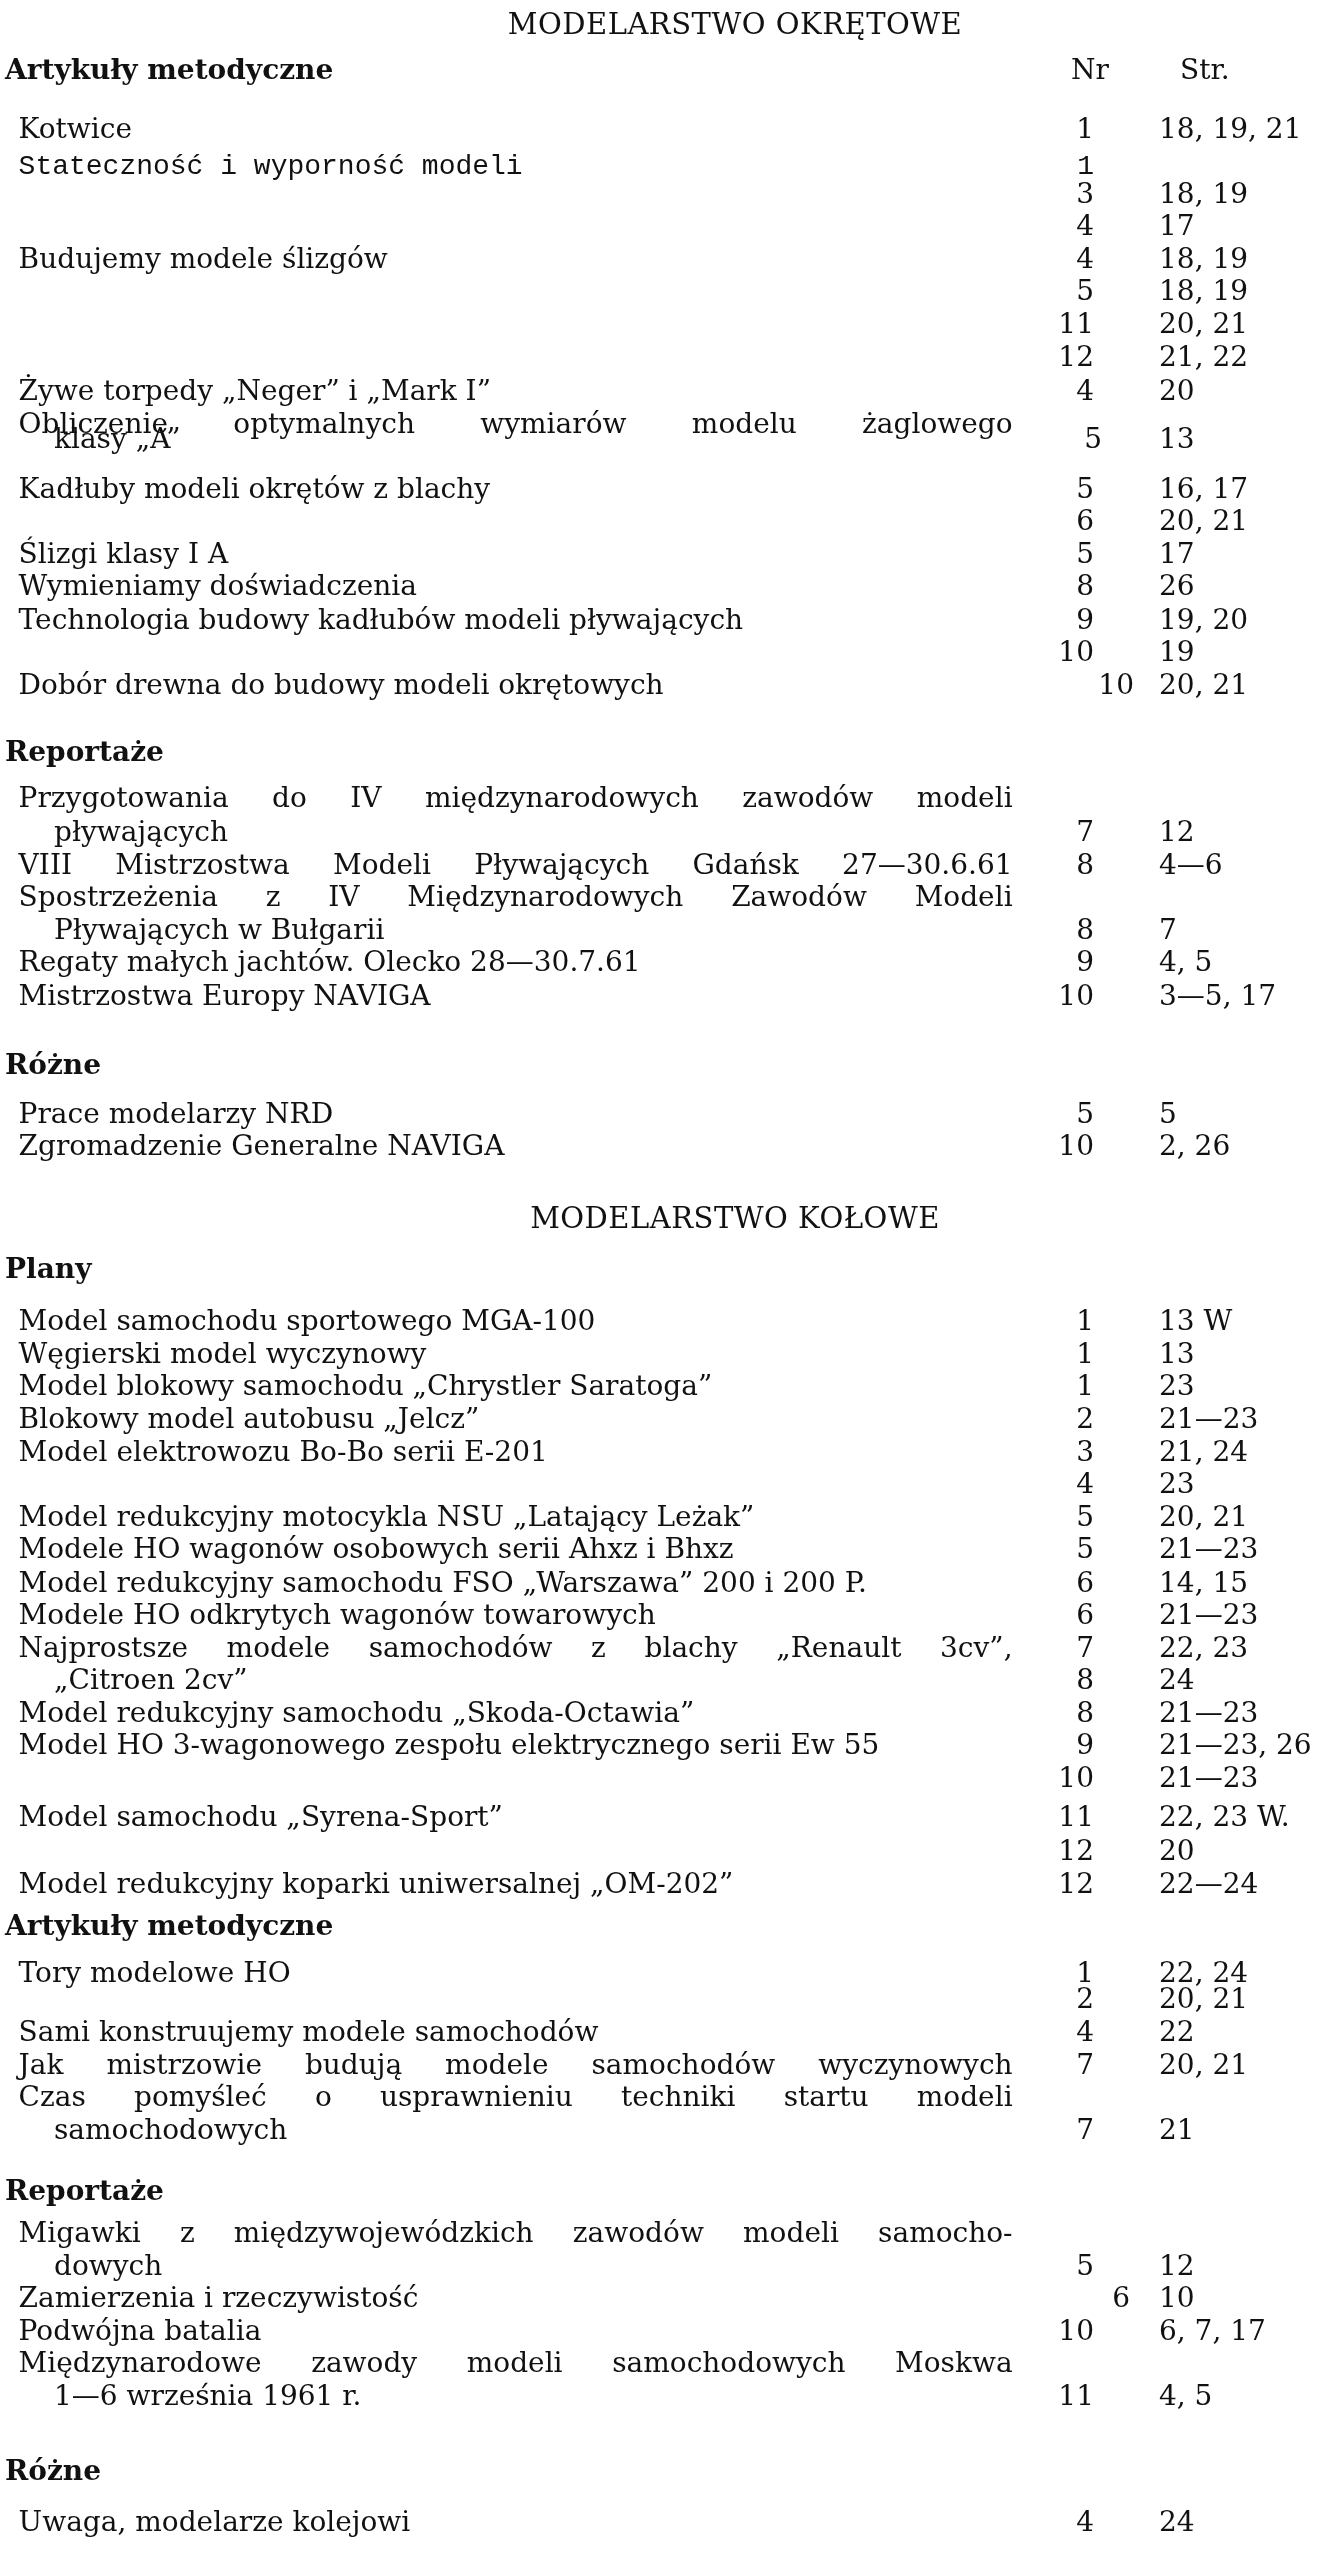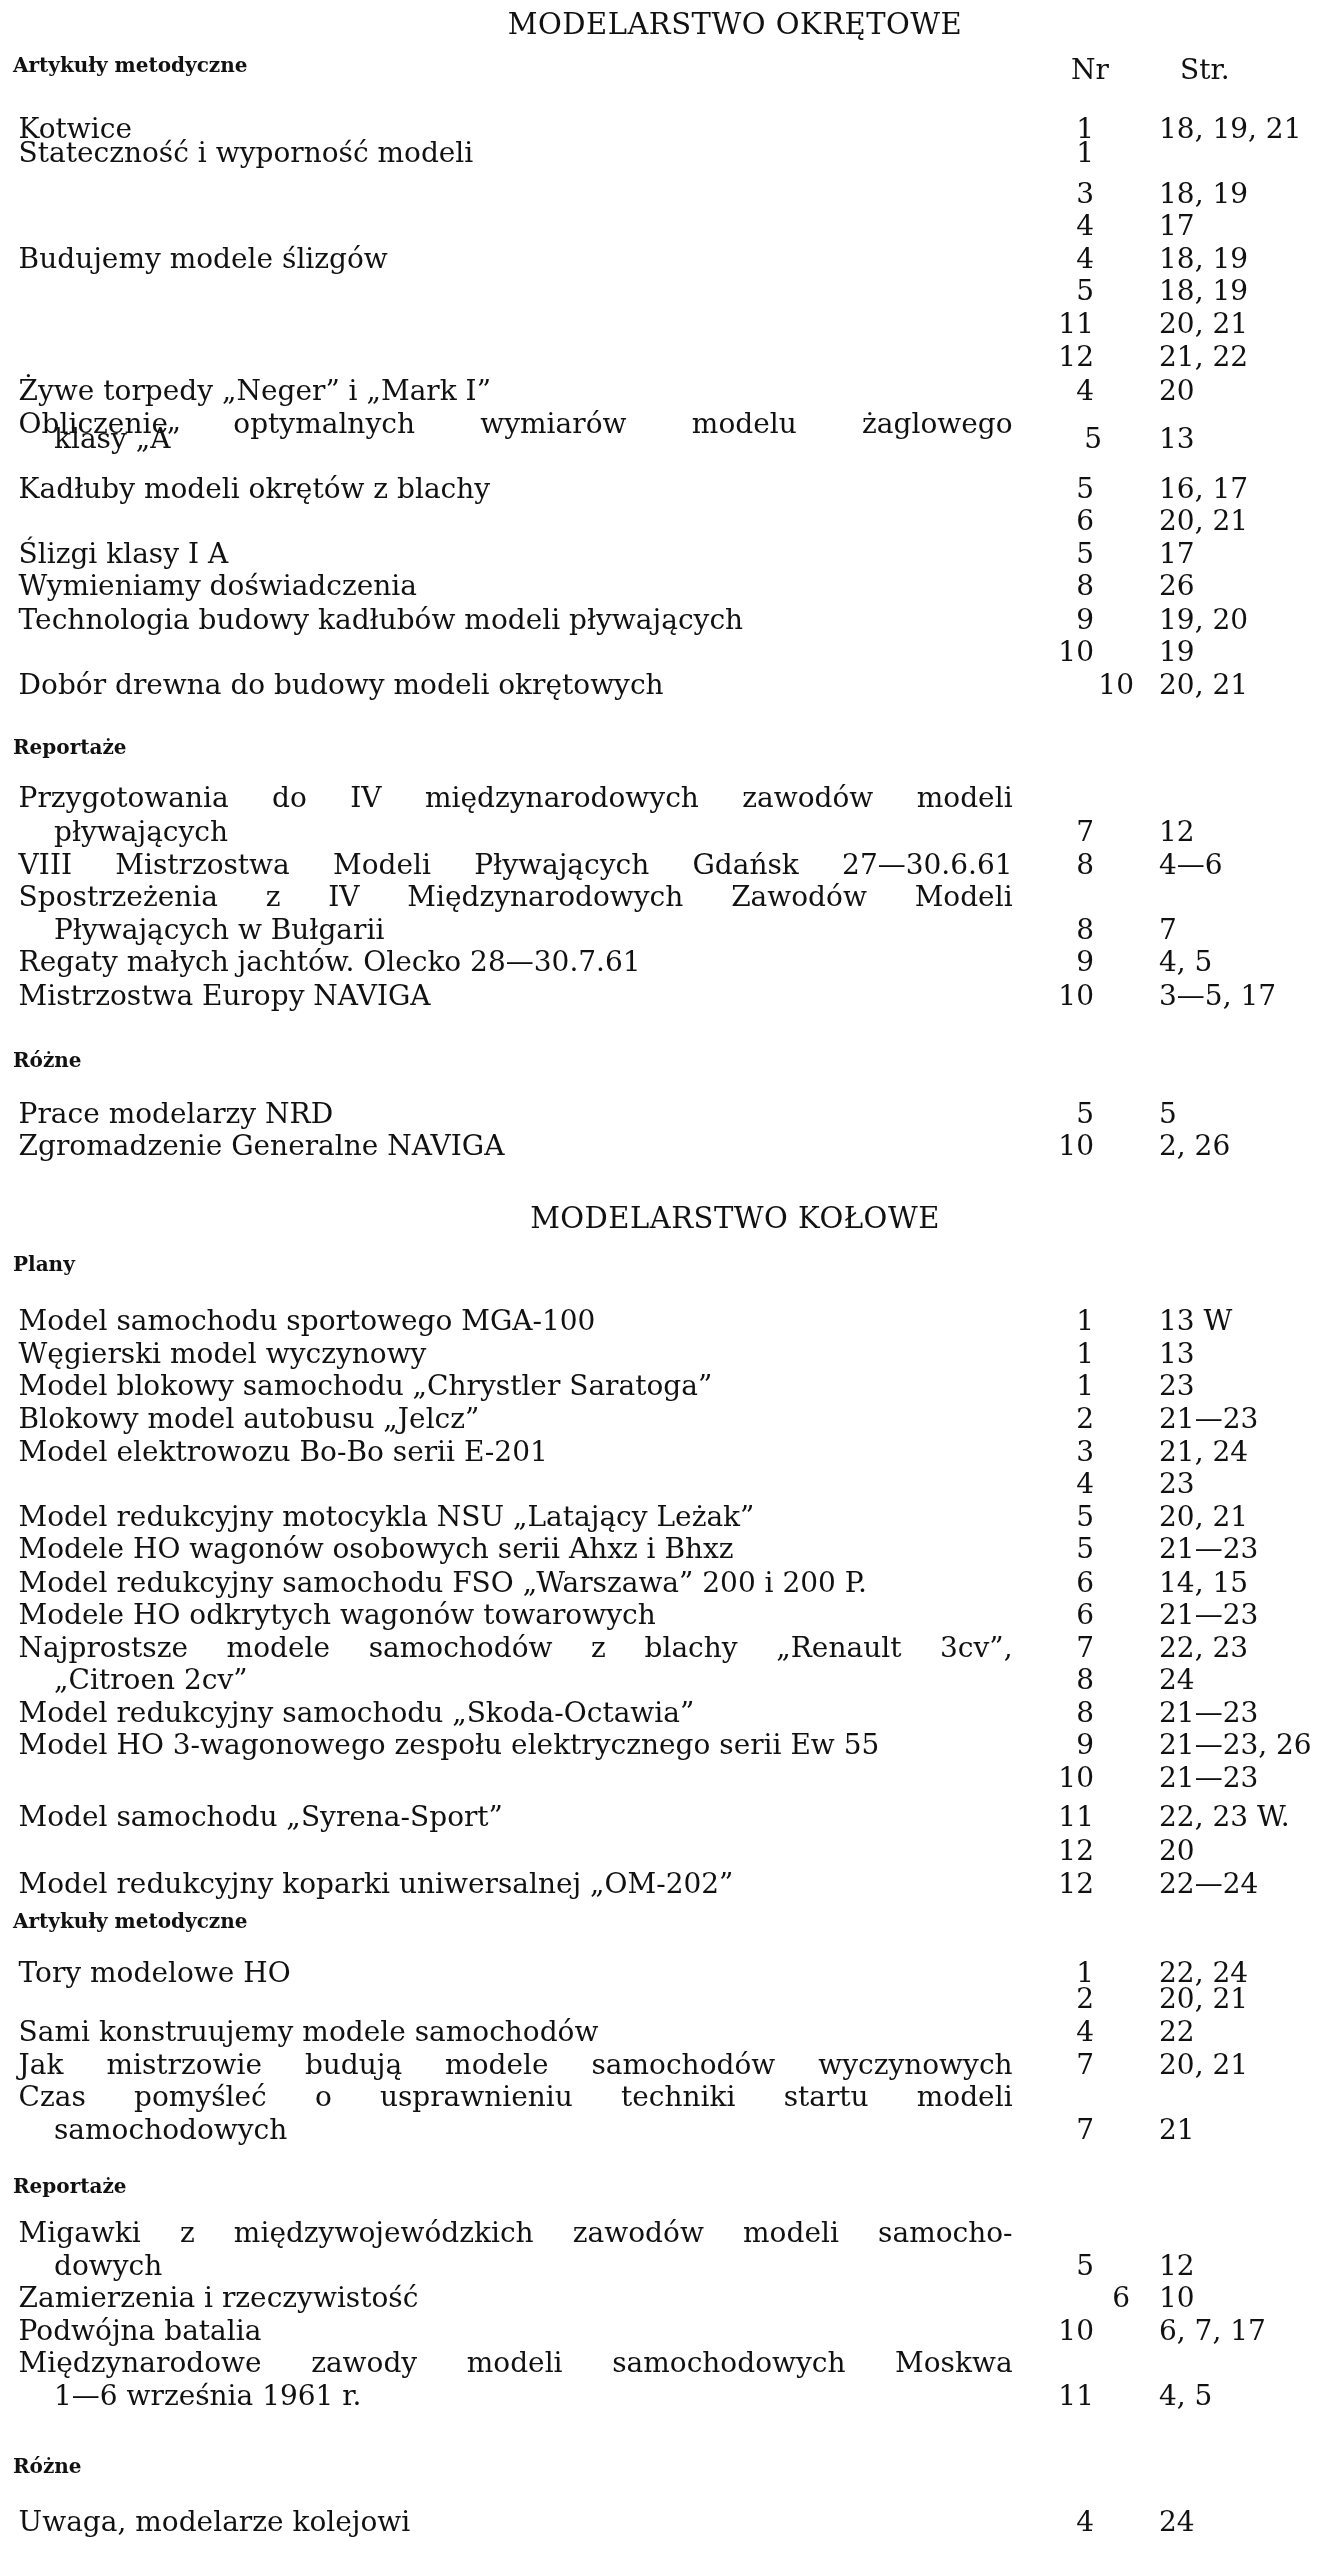--- a/index.html
+++ b/index.html
@@ -1,20 +1,20 @@
 <!DOCTYPE html>
 <html style="font-size:15px"><head>
 <meta charset="utf-8">
 <style>
   html, body { margin:0; padding:0; background:#ffffff; }
   body { width:1338px; height:2576px; position:relative; overflow:hidden;
          font-family:"DejaVu Serif","Liberation Serif",serif; color:#111; }
   .abs { position:absolute; white-space:nowrap; }
   .title { font-size:29px; letter-spacing:0.5px; transform:translateX(-50%); }
-  .head { font-size:20px; font-weight:bold; left:13px;text-align:right; }
+  .head { font-size:28px; font-weight:bold; left:5px;text-align:right; }
   .colhead { font-size:28px; }
   .row { position:absolute; left:0; width:1338px; height:33px; font-size:28px; line-height:33px; }
   .row .t { position:absolute; left:18.6px; width:994px; white-space:nowrap; }
   .row .t.just { text-align:justify; text-align-last:justify; white-space:normal; }
   .row .t.cont { left:54px; }
   .row .nr { position:absolute; right:244px; width:56px; text-align:right; }
   .row .str { position:absolute; left:1159px; white-space:nowrap; }
 </style>
 </head>
 <body>
@@ -22,21 +22,21 @@
 <div id="page">
     <div class="abs title" style="top: 7.4px; left: 735px; text-align: right;">MODELARSTWO OKRĘTOWE</div>
     <div class="abs colhead" style="top: 53px; left: 1061px; margin-left: 10px;">Nr</div>
     <div class="abs colhead" style="top: 53px; left: 1180px;">Str.</div>
     <div class="abs head" style="top: 53px;">Artykuły metodyczne</div>
     <div class="row" style="top: 112px;">
       <span class="t">Kotwice</span>
       <span class="nr">1</span>
       <span class="str">18, 19, 21</span>
     </div>
-    <div class="row" style="top: 136px;">
+    <div class="row" style="top: 150px; font-family: Liberation Mono, monospace;">
       <span class="t">Stateczność i wyporność modeli</span>
       <span class="nr">1</span>
       <span class="str"></span>
     </div>
     <div class="row" style="top: 177px;">
       <span class="t"></span>
       <span class="nr">3</span>
       <span class="str">18, 19</span>
     </div>
     <div class="row" style="top: 209px;">

